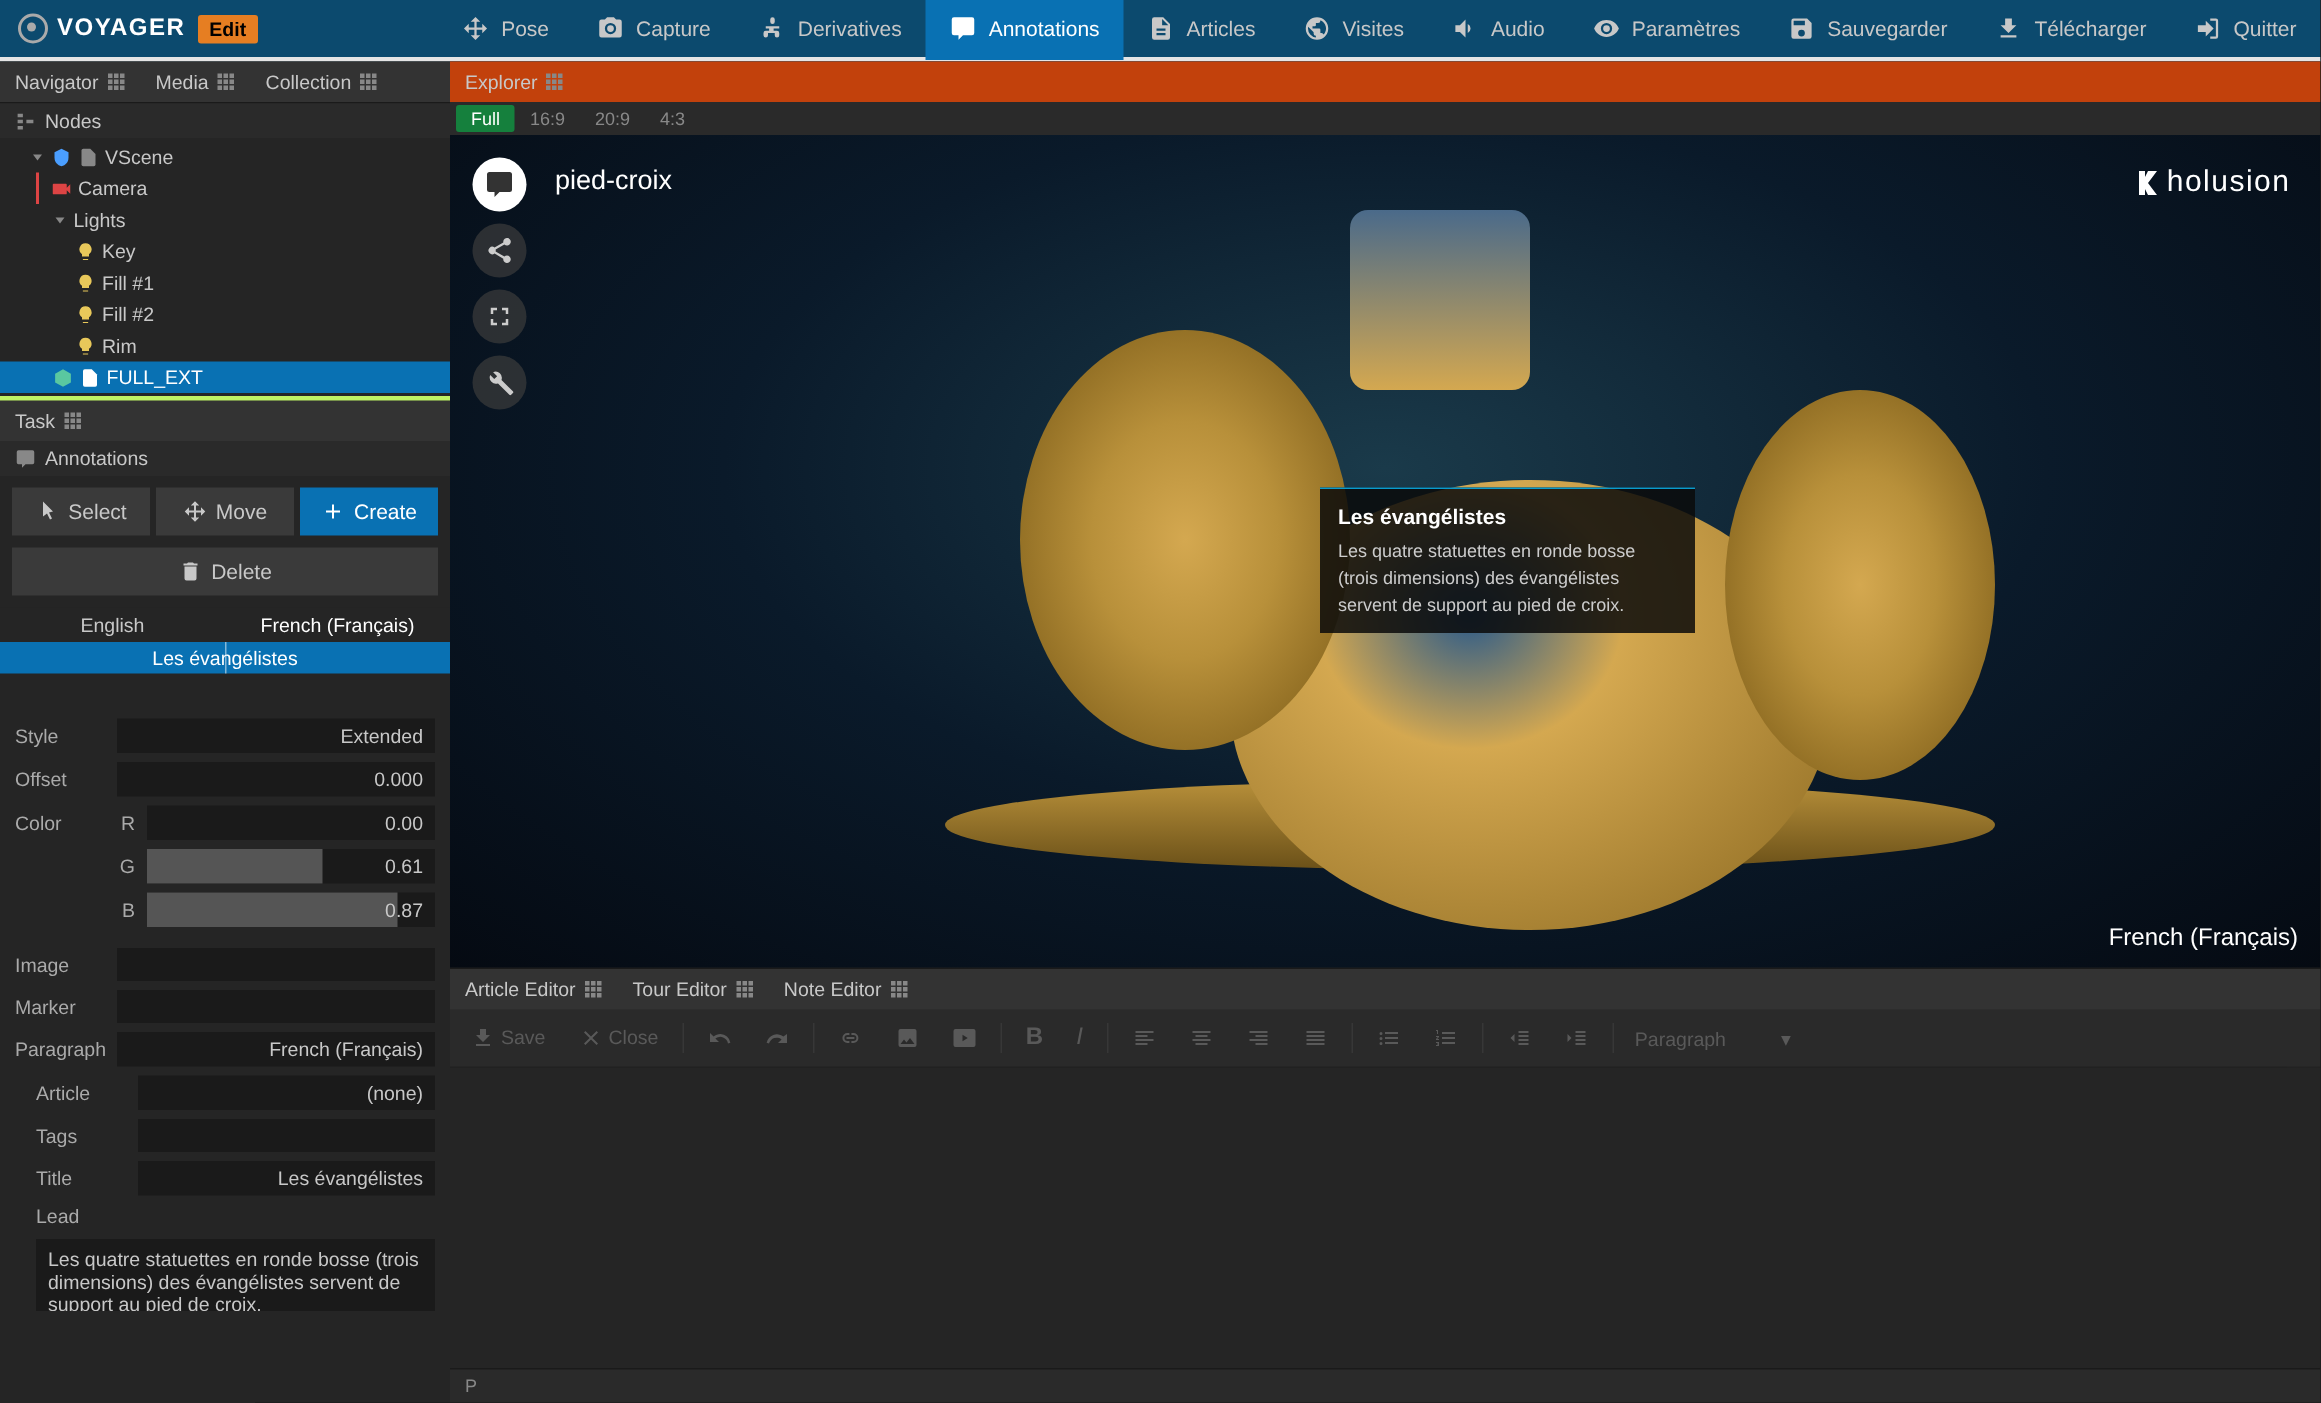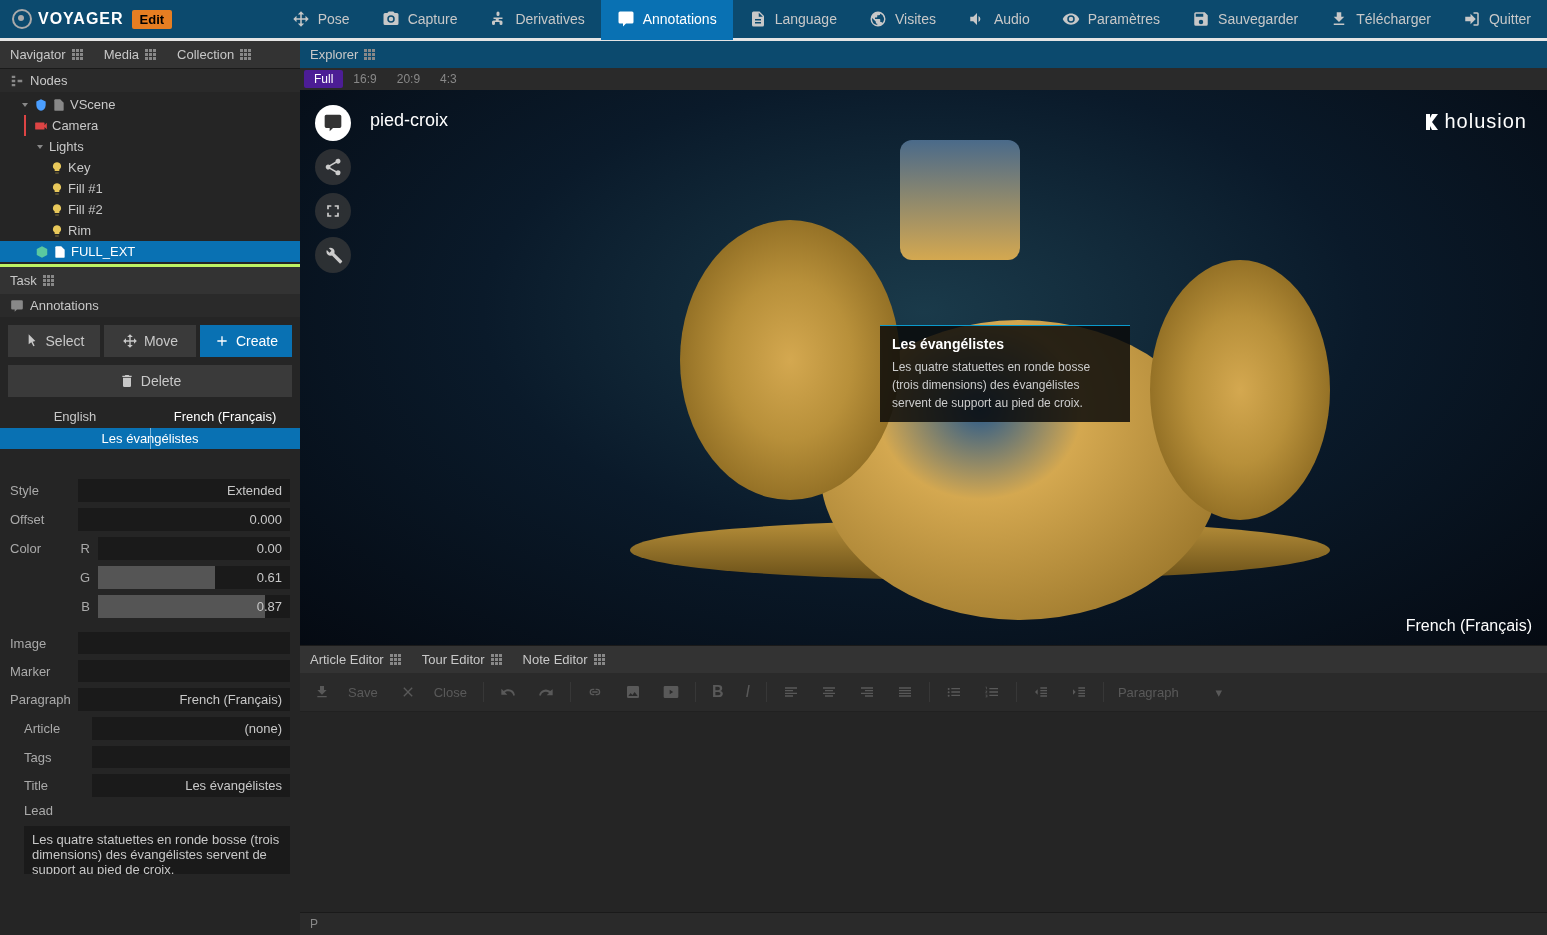--- a/index.html
+++ b/index.html
@@ -81,27 +81,27 @@
     .prop-slider-text { position: relative; margin-left: auto; }
     .prop-sub-label { width: 12px; text-align: right; color: #aaa; }
     .prop-textarea { width: 100%; background: #1a1a1a; padding: 6px 8px; color: #c8c8c8; border: none; font-size: 13px; font-family: inherit; resize: none; height: 48px; margin-top: 4px; overflow-y: auto; }
     .prop-textarea::-webkit-scrollbar { width: 8px; }
     .prop-textarea::-webkit-scrollbar-thumb { background: #555; }
     
     
     .right-area { flex: 1; display: flex; flex-direction: column; background: #1a1a1a; }
     
     
-    .explorer-header { background: #0c4a6e; display: flex; align-items: center; }
+    .explorer-header { background: #c2410c; display: flex; align-items: center; }
     .explorer-tab { padding: 6px 10px; display: flex; align-items: center; gap: 6px; }
     
     
     .aspect-bar { background: #2a2a2a; display: flex; padding: 2px 4px; }
     .aspect-btn { padding: 2px 10px; color: #888; cursor: pointer; font-size: 12px; }
-    .aspect-btn.active { background: #4c1d95; color: #fff; border-radius: 2px; }
+    .aspect-btn.active { background: #15803d; color: #fff; border-radius: 2px; }
     
     
     .viewport { flex: 1; position: relative; background: radial-gradient(ellipse at center 40%, #1a3a4a 0%, #0a1a2a 50%, #050a12 100%); overflow: hidden; }
     .viewport-title { position: absolute; top: 20px; left: 70px; color: #fff; font-size: 18px; display: flex; align-items: center; gap: 12px; }
     .viewport-logo { position: absolute; top: 20px; right: 20px; color: #fff; font-size: 20px; font-weight: 300; letter-spacing: 1px; display: flex; align-items: center; gap: 6px; }
     .viewport-logo-icon { width: 16px; height: 20px; fill: #fff; }
     .viewport-lang { position: absolute; bottom: 10px; right: 15px; color: #fff; font-size: 16px; }
     
     
     .viewport-tools { position: absolute; top: 15px; left: 15px; display: flex; flex-direction: column; gap: 8px; }
@@ -122,21 +122,21 @@
     .gb2 { width: 220px; height: 280px; top: 80px; left: 180px; }
     .gb3 { width: 180px; height: 260px; top: 120px; left: 650px; }
     .gb4 { width: 120px; height: 120px; top: 0px; left: 400px; background: linear-gradient(#4a6a8a, #d4a850); border-radius: 10%; }
     .base-plate { position: absolute; width: 700px; height: 60px; top: 380px; left: 130px; background: linear-gradient(#b8903a, #6a5018); border-radius: 50%; }
     
     
     .bottom-editor { background: #2a2a2a; border-top: 1px solid #1a1a1a; }
     .editor-tabs { display: flex; background: #333; }
     .editor-tab { padding: 6px 10px; display: flex; align-items: center; gap: 6px; cursor: pointer; }
     .editor-toolbar { display: flex; align-items: center; background: #2a2a2a; padding: 4px; border-bottom: 1px solid #1a1a1a; gap: 2px; opacity: 0.5; }
-    .ed-btn { display: flex; align-items: center; gap: 18px; padding: 6px 10px; color: #888; cursor: pointer; font-size: 13px; border: none; background: transparent; }
+    .ed-btn { display: flex; gap: 4px; padding: 6px 10px; color: #888; cursor: pointer; font-size: 13px; border: none; background: transparent; }
     .ed-btn svg { width: 16px; height: 16px; fill: #888; }
     .ed-divider { width: 1px; height: 20px; background: #444; margin: 0 4px; }
     .ed-select { background: #2a2a2a; border: none; color: #888; padding: 4px 30px 4px 8px; font-size: 13px; appearance: none; position: relative; min-width: 120px; }
     .ed-select-wrap { position: relative; }
     .ed-select-wrap::after { content: '▾'; position: absolute; right: 8px; top: 4px; color: #888; pointer-events: none; }
     .editor-content { height: 200px; background: #252525; }
     .editor-status { padding: 4px 10px; color: #888; font-size: 12px; background: #2a2a2a; border-top: 1px solid #1a1a1a; }
     
     
     ::-webkit-scrollbar { width: 10px; height: 10px; }
@@ -180,21 +180,21 @@
     <button class="toolbar-btn active">
       <svg viewBox="0 0 24 24">
           <path d="M20 2H4a2 2 0 00-2 2v12a2 2 0 002 2h4v4l4-4h8a2 2 0 002-2V4a2 2 0 00-2-2z"></path>
         </svg>
       <span>Annotations</span>
     </button>
     <button class="toolbar-btn">
       <svg viewBox="0 0 24 24">
           <path d="M14 2H6a2 2 0 00-2 2v16a2 2 0 002 2h12a2 2 0 002-2V8l-6-6zm2 16H8v-2h8v2zm0-4H8v-2h8v2zm-3-5V3.5L18.5 9H13z"></path>
         </svg>
-      <span>Language</span>
+      <span>Articles</span>
     </button>
     <button class="toolbar-btn">
       <svg viewBox="0 0 24 24">
           <path d="M12 2a10 10 0 100 20 10 10 0 000-20zm-1 17.93A8 8 0 014 12c0-.5.05-1 .14-1.47L9 15.4v1a2 2 0 002 2zm6.9-2.54A2 2 0 0016 16h-1v-3a1 1 0 00-1-1H8v-2h2a1 1 0 001-1V7h2a2 2 0 002-2v-.4a8 8 0 012.9 12.8z"></path>
         </svg>
       <span>Visites</span>
     </button>
     <button class="toolbar-btn">
       <svg viewBox="0 0 24 24">
           <path d="M3 9v6h4l5 5V4L7 9H3zm13.5 3a4.5 4.5 0 00-2.5-4v8a4.5 4.5 0 002.5-4z"></path>

